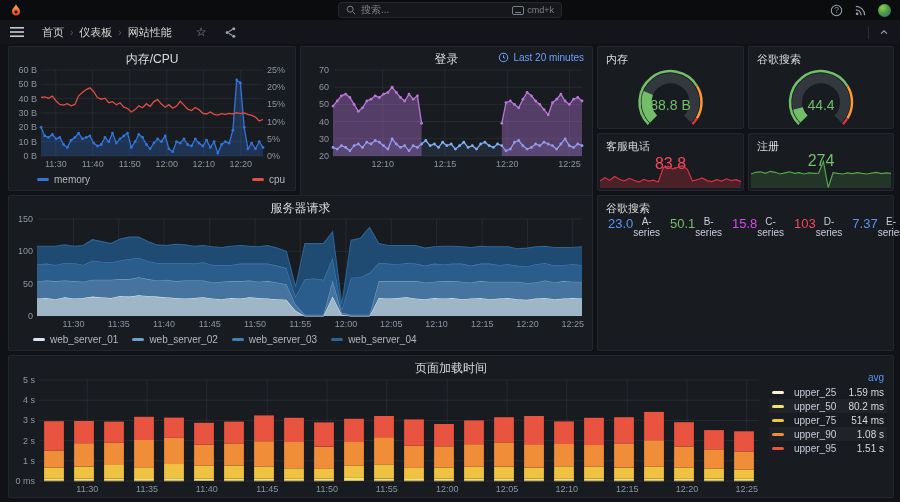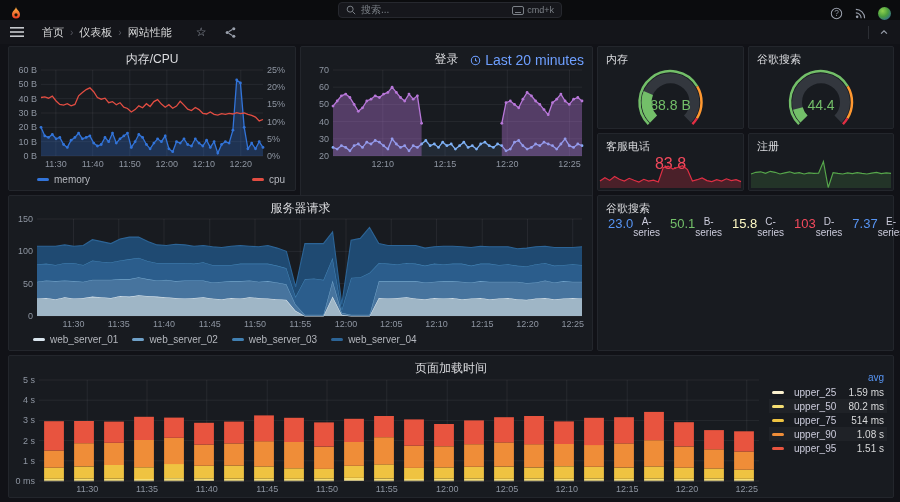--- a/index.html
+++ b/index.html
@@ -1,18 +1,18 @@
 <!DOCTYPE html>
 <html><head>
 <meta charset="utf-8">
 <style>
 *{margin:0;padding:0;box-sizing:border-box}
 html,body{width:900px;height:502px}
 body{background:#111217;font-family:"Liberation Sans","DejaVu Sans",sans-serif;color:#d8d9da;position:relative;overflow:hidden}
-.topnav{position:absolute;top:0;left:0;right:0;height:20px;background:#0b0c0e;display:flex;align-items:flex-end;padding:0 9px;z-index:6}
+.topnav{position:absolute;top:0;left:0;right:0;height:20px;background:#0b0c0e;display:flex;align-items:center;padding:0 9px;z-index:6}
 .nav-right{margin-left:auto;display:flex;align-items:center;gap:11px}
 .search{position:absolute;left:50%;transform:translateX(-50%);top:2px;width:224px;height:16px;background:#16171c;border:1px solid #26282e;border-radius:4px;display:flex;align-items:center;gap:5px;padding:0 7px;font-size:10px;color:#7b8087;cursor:text}
 .kbd{margin-left:auto;display:flex;align-items:center;gap:3px;font-size:9px;color:#7b8087}
 .toolbar{position:absolute;top:20px;left:0;right:0;height:24px;background:#14151a;display:flex;align-items:center;padding:0 10px;gap:18px}
 .crumb{font-size:11px;color:#d8d9da;cursor:pointer}
 .sep{color:#55575f;font-size:10px}
 .tb-icon{display:flex;align-items:center;cursor:pointer;color:#9aa0ac;font-size:12px;line-height:1}
 .tb-right{margin-left:auto;display:flex;align-items:center;gap:9px}
 .vdiv{width:1px;height:13px;background:#2c2e34}
 .avatar{width:13px;height:13px;border-radius:50%;background:radial-gradient(circle at 35% 30%,#8fd14f 0%,#4a9e3f 45%,#2a57b8 100%);cursor:pointer}
@@ -21,21 +21,21 @@
 .ptitle.small{text-align:right;left:8px;right:auto;font-size:11px;top:5px}
 .chart{position:absolute}
 .legend{position:absolute;left:0;right:0;bottom:3px;display:flex;align-items:center;font-size:10px;color:#b4b7bd;height:15px}
 .legend.split{justify-content:space-between;padding:0 10px 0 28px}
 .legend.inset{padding-left:28px}
 .legend.inset4{padding-left:24px}
 .li{display:inline-flex;align-items:center;margin-right:14px;cursor:pointer;white-space:nowrap}
 .legend.split .li{margin-right:0}
 .sw{display:inline-block;width:12px;height:3px;border-radius:2px;margin-right:5px}
 svg text{fill:#8e95a1;font-size:9px;font-family:"Liberation Sans","DejaVu Sans",sans-serif}
-.time-ov{position:absolute;top:5px;right:8px;display:flex;align-items:center;gap:4px;font-size:14px;color:#6e9fff}
+.time-ov{position:absolute;top:5px;right:8px;display:flex;align-items:center;gap:4px;font-size:10px;color:#6e9fff}
 .gauge-val{position:absolute;left:0;right:0;top:50px;text-align:center;font-size:14px;font-weight:500}
 .spark{position:absolute;left:1px;right:1px;bottom:1px}
 .spark-val{position:absolute;left:0;right:0;text-align:center;font-size:16px;font-weight:500;top:21px}
 .bg-wrap{position:absolute;left:10px;right:10px;top:20px;bottom:5px;display:flex;gap:10px}
 .bg-col{flex:1;display:flex;flex-direction:row}
 .bg-value{font-size:13px;text-align:center;height:17px;font-weight:500}
 .bg-track{flex:1;background:#22252b;position:relative;overflow:hidden}
 .bg-fill{position:absolute;left:0;right:0;bottom:0}
 .bg-label{height:16px;font-size:10px;color:#ccccdc;text-align:center;padding-top:0}
 .pl-legend{position:absolute;right:6px;top:16px;width:118px;font-size:10px}
@@ -415,20 +415,21 @@
   <div class="ptitle small">客服电话</div>
   <div class="spark-val" id="v-calls" style="color: rgb(242, 73, 92);">83.8</div>
   <div class="spark" id="c-calls" style="height:26px"><svg width="143" height="26">
         <path d="M1.0,18.1L5.9,14.7L10.7,17.4L15.6,13.5L20.4,16.3L25.3,18.1L30.2,15.3L35.0,17.2L39.9,19.0L44.8,16.3L49.6,18.1L54.5,17.2L59.3,19.0L64.2,4.8L69.1,3.1L73.9,6.1L78.8,4.3L83.7,2.7L88.5,6.6L93.4,18.1L98.2,16.7L103.1,14.9L108.0,17.6L112.8,18.6L117.7,16.7L122.6,18.1L127.4,15.8L132.3,17.6L137.1,16.7L142.0,18.6L142,25L1,25Z" fill="rgba(224,47,68,0.25)"></path>
         <polyline points="1.0,18.1 5.9,14.7 10.7,17.4 15.6,13.5 20.4,16.3 25.3,18.1 30.2,15.3 35.0,17.2 39.9,19.0 44.8,16.3 49.6,18.1 54.5,17.2 59.3,19.0 64.2,4.8 69.1,3.1 73.9,6.1 78.8,4.3 83.7,2.7 88.5,6.6 93.4,18.1 98.2,16.7 103.1,14.9 108.0,17.6 112.8,18.6 117.7,16.7 122.6,18.1 127.4,15.8 132.3,17.6 137.1,16.7 142.0,18.6" fill="none" stroke="#e02f44" stroke-width="1.2"></polyline>
       </svg></div>
 </section>
 
 <section class="panel" style="left:748px;top:133px;width:146px;height:58px">
   <div class="ptitle small">注册</div>
+  <div class="spark-val" id="v-signups" style="top: 18px; color: rgb(115, 191, 105);">274</div>
   <div class="spark" id="c-signups" style="height:30px"><svg width="142" height="30">
         <path d="M1.0,15.0L5.8,13.3L10.7,12.8L15.5,14.4L20.3,12.3L25.1,13.3L30.0,15.0L34.8,13.9L39.6,12.8L44.4,14.4L49.3,13.6L54.1,15.0L58.9,13.9L63.8,14.4L68.6,14.2L73.4,2.5L78.2,28.5L83.1,13.6L87.9,14.4L92.7,15.0L97.6,13.9L102.4,14.7L107.2,13.6L112.0,14.4L116.9,15.0L121.7,14.2L126.5,13.3L131.3,14.7L136.2,13.9L141.0,14.4L141,29L1,29Z" fill="rgba(86,166,75,0.18)"></path>
         <polyline points="1.0,15.0 5.8,13.3 10.7,12.8 15.5,14.4 20.3,12.3 25.1,13.3 30.0,15.0 34.8,13.9 39.6,12.8 44.4,14.4 49.3,13.6 54.1,15.0 58.9,13.9 63.8,14.4 68.6,14.2 73.4,2.5 78.2,28.5 83.1,13.6 87.9,14.4 92.7,15.0 97.6,13.9 102.4,14.7 107.2,13.6 112.0,14.4 116.9,15.0 121.7,14.2 126.5,13.3 131.3,14.7 136.2,13.9 141.0,14.4" fill="none" stroke="#56a64b" stroke-width="1.2"></polyline>
       </svg></div>
 </section>
 
 <section class="panel" style="left:8px;top:195px;width:585px;height:156px">
   <div class="ptitle">服务器请求</div>
   <div class="chart" id="c-server" style="left:2px;right:2px;top:18px;bottom:20px"><svg width="579" height="116">
         <line x1="26" y1="102" x2="571" y2="102" stroke="rgba(204,204,220,0.08)"></line>
@@ -503,21 +504,21 @@
       <div class="bg-label">A-series</div>
     </div>
     <div class="bg-col">
       <div class="bg-value" style="color: rgb(115, 191, 105);">50.1</div>
       <div class="bg-track">
           <div class="bg-fill" style="height: 47.7%; background: rgb(74, 122, 63); border-top: 2px solid rgb(115, 191, 105);"></div>
         </div>
       <div class="bg-label">B-series</div>
     </div>
     <div class="bg-col">
-      <div class="bg-value" style="color: #fef9c3;">15.8</div>
+      <div class="bg-value" style="color: #d946ef;">15.8</div>
       <div class="bg-track">
           <div class="bg-fill" style="height: 15%; background: rgb(45, 78, 126); border-top: 2px solid rgb(87, 148, 242);"></div>
         </div>
       <div class="bg-label">C-series</div>
     </div>
     <div class="bg-col">
       <div class="bg-value" style="color: rgb(242, 73, 92);">103</div>
       <div class="bg-track">
           <div class="bg-fill" style="height: 98.1%; background: rgb(162, 59, 68); border-top: 2px solid rgb(242, 73, 92);"></div>
         </div>

